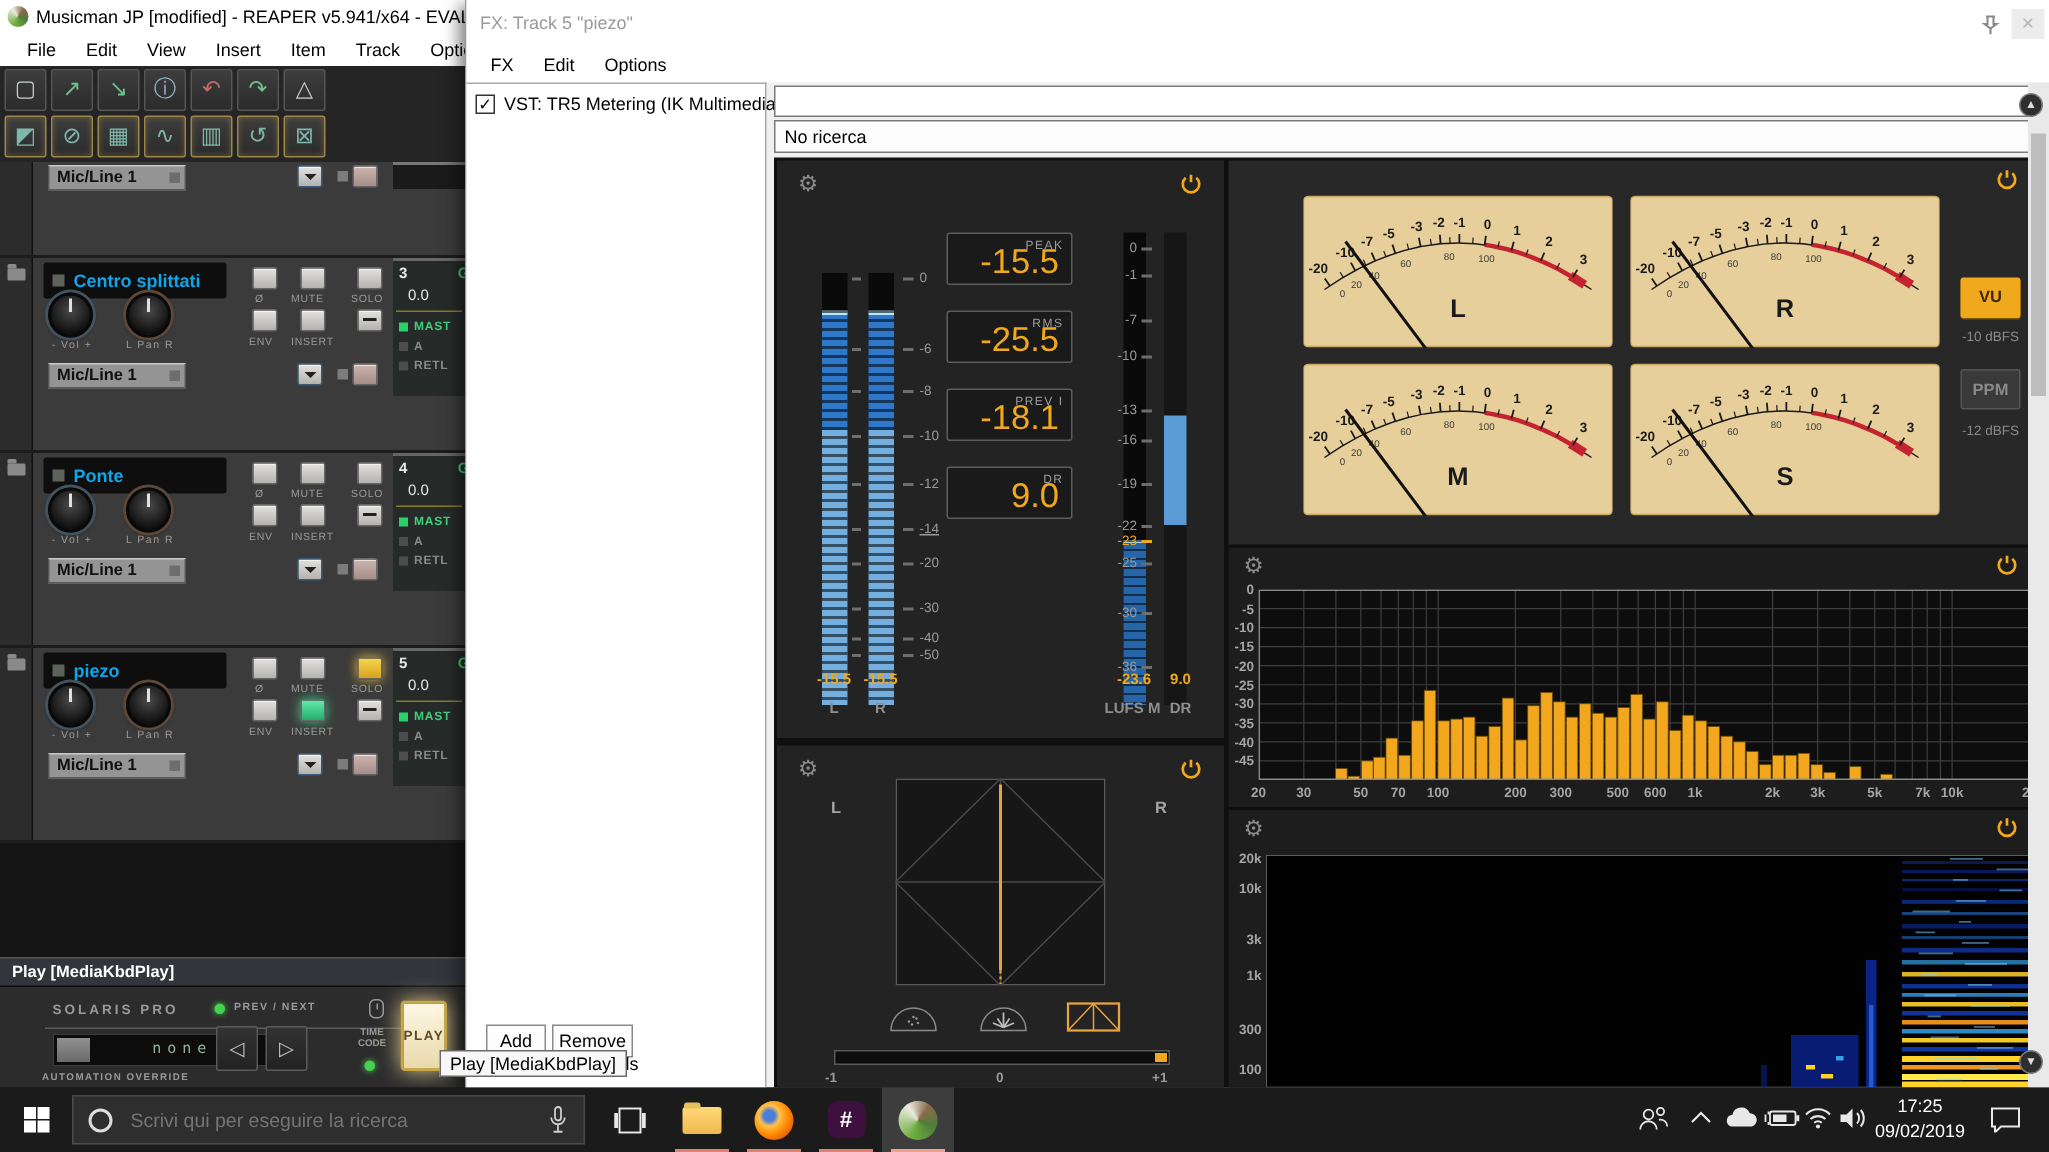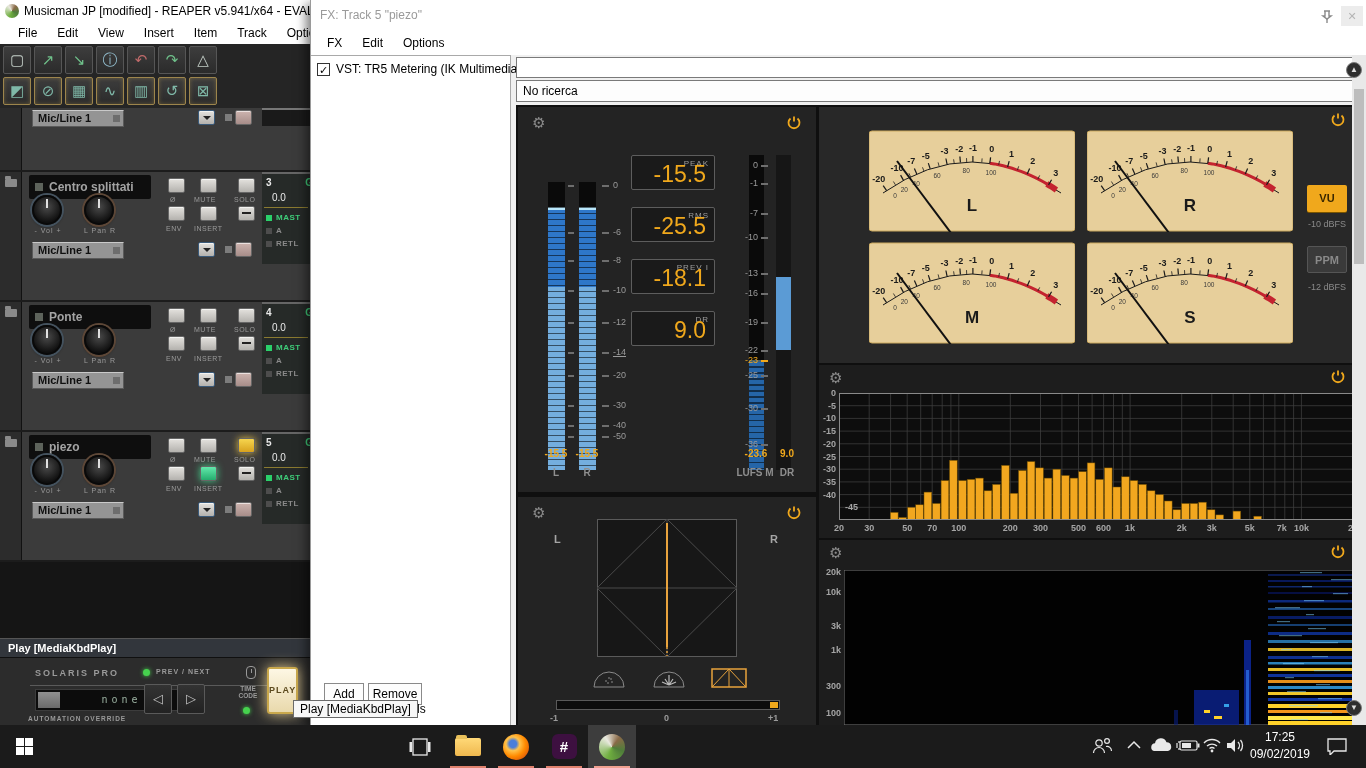--- a/index.html
+++ b/index.html
@@ -27,21 +27,21 @@
   .track{position:absolute;left:0;width:310px;height:130px;background:#3b3b3b;
     border-bottom:2px solid #1c1c1c;}
   .track .spine{position:absolute;left:0;top:0;width:22px;height:100%;
     background:#2c2c2c;border-right:1px solid #111;}
   .folder-ic{position:absolute;left:5px;top:7px;width:12px;height:8px;background:#8a8a8a;
     border-radius:1px;}
   .folder-ic:before{content:"";position:absolute;left:0;top:-3px;width:6px;height:3px;
     background:#8a8a8a;border-radius:1px 1px 0 0;}
   .tbody{position:absolute;left:22px;top:0;width:240px;height:100%;}
   .tname{position:absolute;left:7px;top:3px;width:122px;height:24px;background:#0e0e0e;
-    border-radius:2px;color:#a3a3a3;font-size:12px;font-weight:bold;line-height:24px;
+    border-radius:2px;color:#0ea5e9;font-size:12px;font-weight:bold;line-height:24px;
     padding-left:6px;white-space:nowrap;overflow:hidden;}
   .tled{display:inline-block;width:8px;height:8px;background:#5d635b;margin-right:6px;}
   .knob{position:absolute;width:30px;height:30px;border-radius:50%;
     background:radial-gradient(circle at 50% 38%,#4a4a4a,#101010 72%);
     border:2px solid #090909;}
   .knob:after{content:"";position:absolute;left:50%;top:2px;width:2px;height:9px;
     background:#e0e0e0;transform:translateX(-50%);}
   .knob.vol{box-shadow:0 0 0 2px #44525e,0 1px 3px #000;}
   .knob.pan{box-shadow:0 0 0 2px #5d4737,0 1px 3px #000;}
   .klabel{position:absolute;font-size:7px;color:#9a9a9a;width:52px;text-align:center;
@@ -864,21 +864,21 @@
             </svg></div>
       <div class="axlab" style="left: 0px; width: 17px; text-align: right; top: 23px;">0</div>
           <div class="axlab" style="left: 0px; width: 17px; text-align: right; top: 35.7px;">-5</div>
           <div class="axlab" style="left: 0px; width: 17px; text-align: right; top: 48.4px;">-10</div>
           <div class="axlab" style="left: 0px; width: 17px; text-align: right; top: 61.1px;">-15</div>
           <div class="axlab" style="left: 0px; width: 17px; text-align: right; top: 73.8px;">-20</div>
           <div class="axlab" style="left: 0px; width: 17px; text-align: right; top: 86.5px;">-25</div>
           <div class="axlab" style="left: 0px; width: 17px; text-align: right; top: 99.2px;">-30</div>
           <div class="axlab" style="left: 0px; width: 17px; text-align: right; top: 111.9px;">-35</div>
           <div class="axlab" style="left: 0px; width: 17px; text-align: right; top: 124.6px;">-40</div>
-          <div class="axlab" style="left: 0px; width: 39px; text-align: right; top: 137.3px;">-45</div>
+          <div class="axlab" style="left: 0px; width: 17px; text-align: right; top: 137.3px;">-45</div>
           <div class="axlab" style="left: 8px; width: 24px; text-align: center; top: 158px;">20</div>
           <div class="axlab" style="left: 38.1703px; width: 24px; text-align: center; top: 158px;">30</div>
           <div class="axlab" style="left: 76.1804px; width: 24px; text-align: center; top: 158px;">50</div>
           <div class="axlab" style="left: 101.217px; width: 24px; text-align: center; top: 158px;">70</div>
           <div class="axlab" style="left: 127.757px; width: 24px; text-align: center; top: 158px;">100</div>
           <div class="axlab" style="left: 179.333px; width: 24px; text-align: center; top: 158px;">200</div>
           <div class="axlab" style="left: 209.504px; width: 24px; text-align: center; top: 158px;">300</div>
           <div class="axlab" style="left: 247.514px; width: 24px; text-align: center; top: 158px;">500</div>
           <div class="axlab" style="left: 272.55px; width: 24px; text-align: center; top: 158px;">600</div>
           <div class="axlab" style="left: 299.09px; width: 24px; text-align: center; top: 158px;">1k</div>
@@ -974,20 +974,28 @@
 
   <div class="abs" id="taskbar">
     <div id="start-btn">
       <div class="winlogo">
           <i></i>
           <i></i>
           <i></i>
           <i></i>
         </div>
     </div>
+    <div id="searchbox">
+      <div class="circ"></div>
+      <input placeholder="Scrivi qui per eseguire la ricerca" style="">
+      <svg width="14" height="20" viewBox="0 0 14 20" style="margin-right:10px;">
+        <rect x="5" y="1" width="4" height="9" rx="2" fill="none" stroke="#cfcfcf" stroke-width="1.2"></rect>
+        <path d="M2.5 8 a4.5 4.5 0 0 0 9 0 M7 13 v4 M4 17.5 h6" fill="none" stroke="#cfcfcf" stroke-width="1.2"></path>
+      </svg>
+    </div>
     <div class="taskicon" style="left:396px;">
       <svg width="22" height="18" viewBox="0 0 22 18">
         <rect x="4" y="1" width="14" height="16" fill="none" stroke="#e8e8e8" stroke-width="1.3"></rect>
         <rect x="0.5" y="4" width="2.5" height="10" fill="#e8e8e8"></rect>
           <rect x="19" y="4" width="2.5" height="10" fill="#e8e8e8"></rect>
       </svg>
     </div>
     <div class="taskicon" style="left:444px;">
       <div class="folder"></div>
         <div class="runline"></div>

